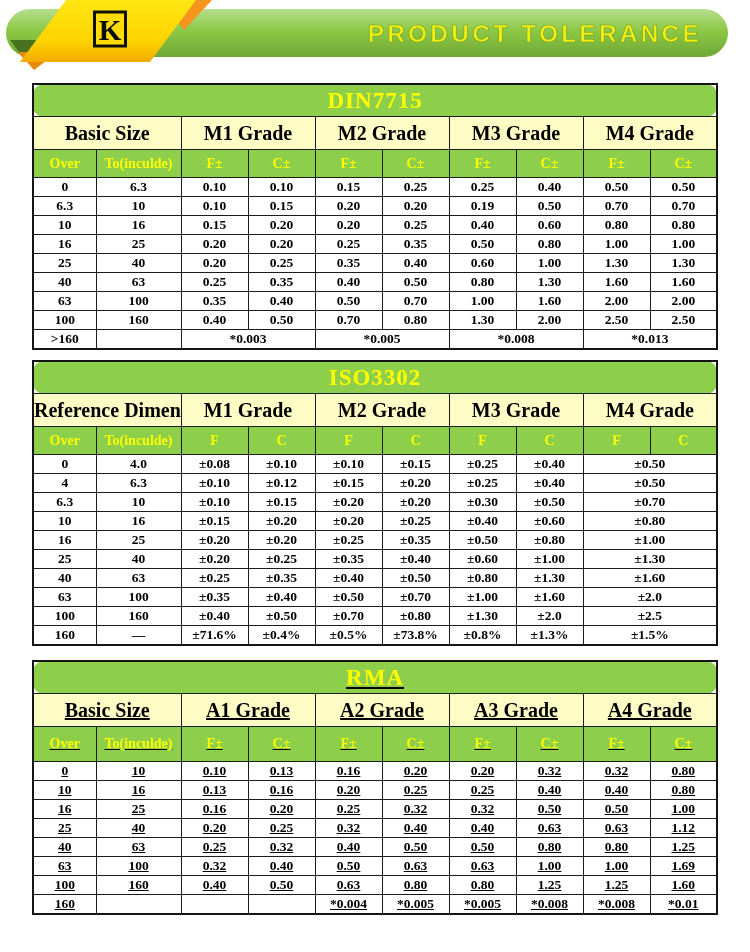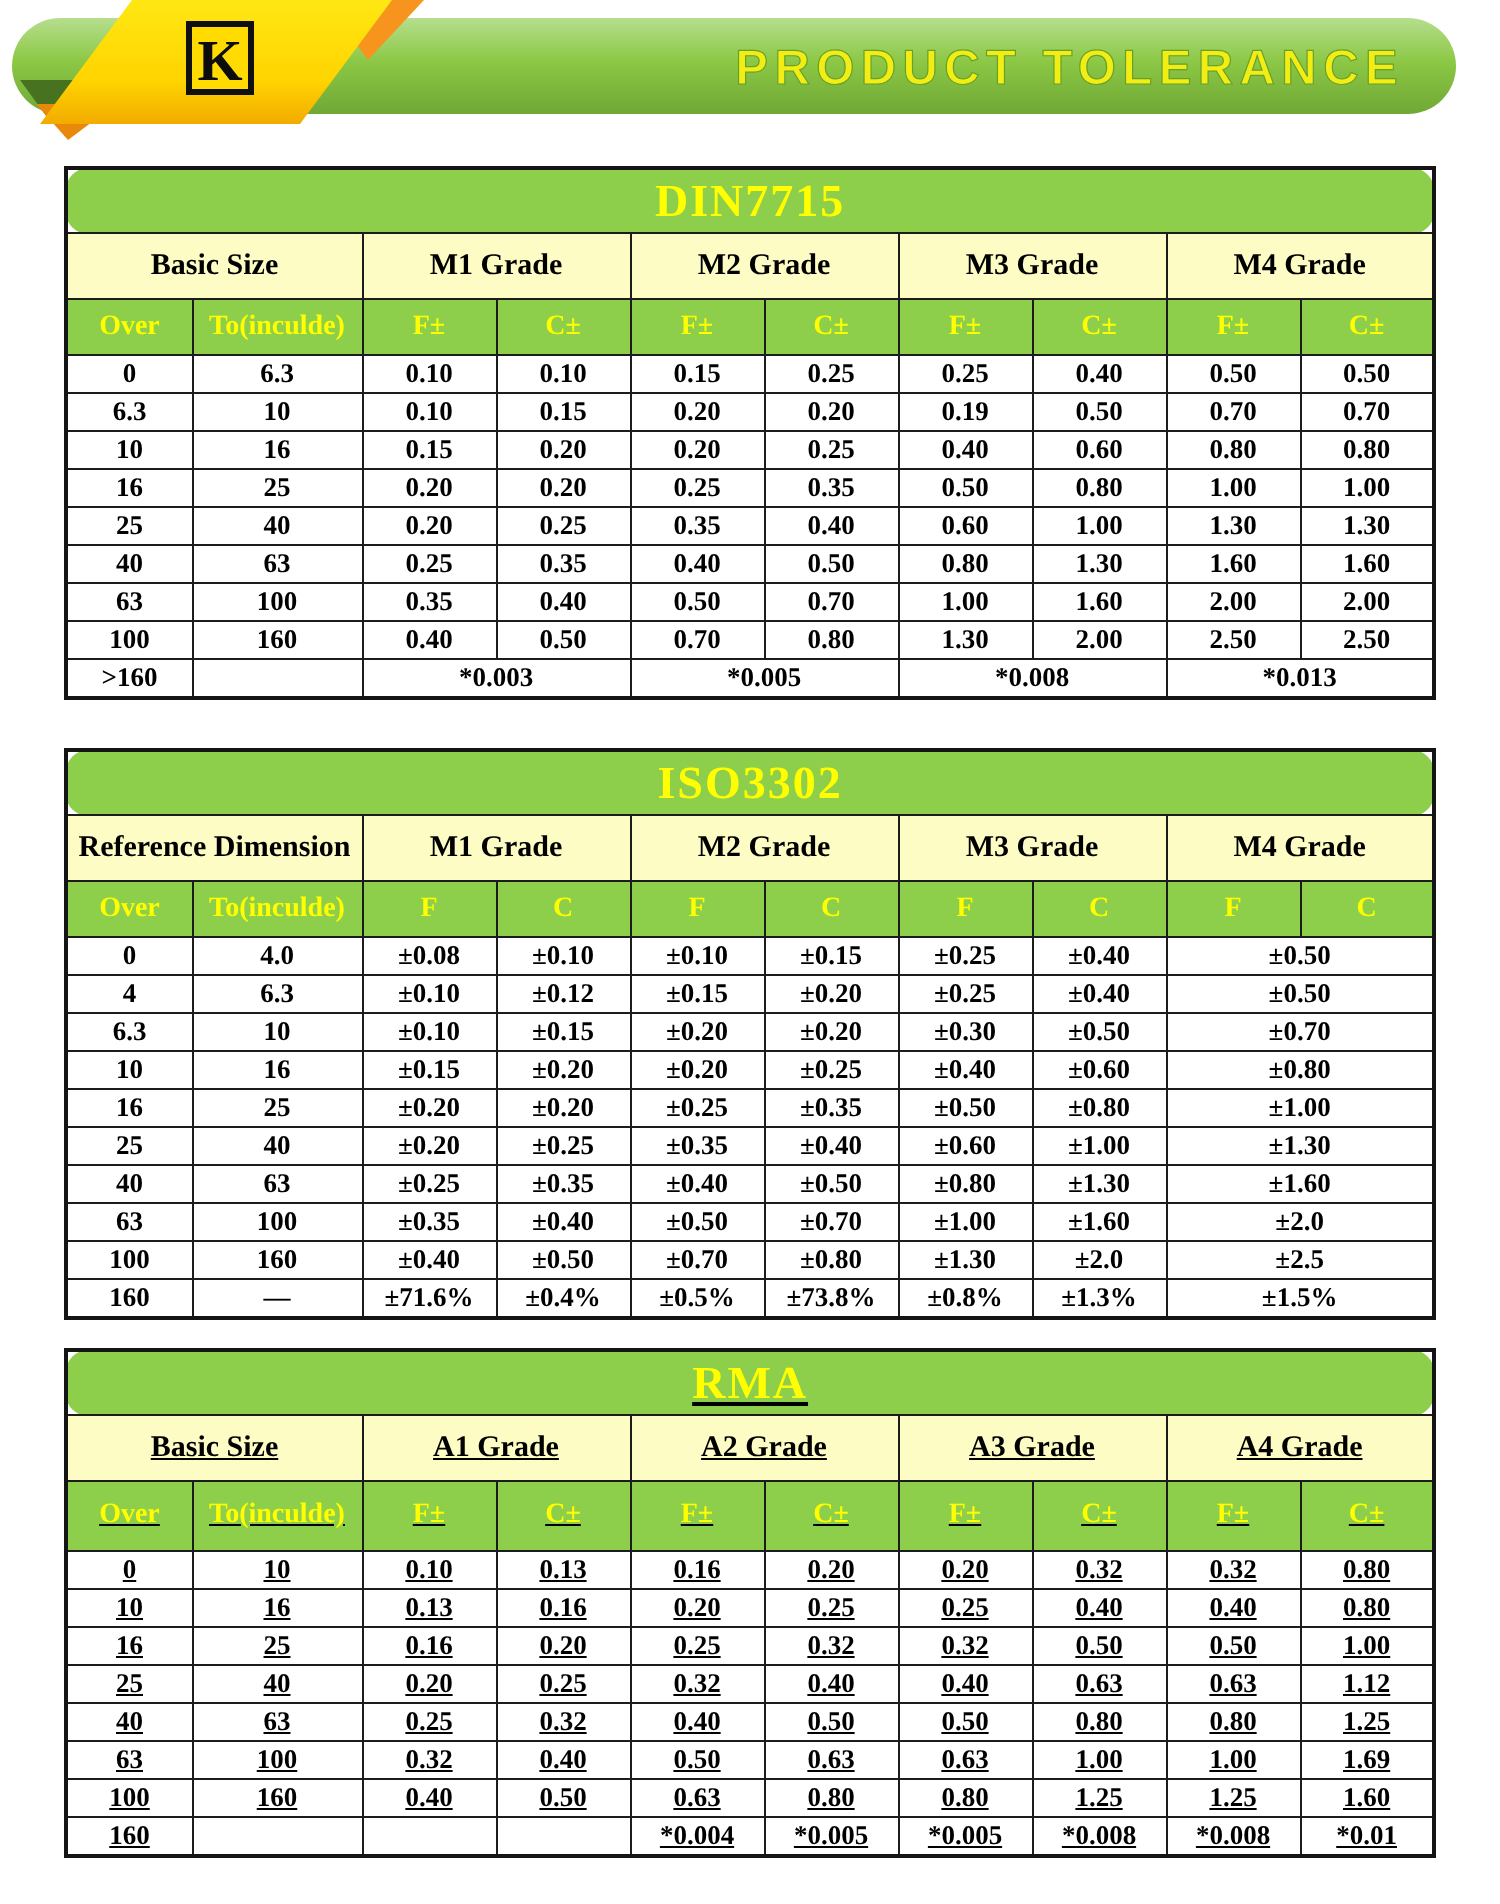--- a/index.html
+++ b/index.html
@@ -36,36 +36,36 @@
     background: var(--green);
     color: var(--yellow);
     font-size: 23px;
     height: 31px;
     letter-spacing: 1px;
     border-radius: 11px;
   }
   .row-grades th {
     background: var(--cream);
     color: #000000;
-    font-size: 15px;
+    font-size: 20px;
     height: 32px;
   }
   .row-sub th {
     background: var(--green);
     color: var(--yellow);
     font-size: 14px;
     height: 27px;
   }
   table.tol tbody td {
     font-size: 13.5px;
     color: #000000;
     height: 18px;
   }
   .t1 { margin-top: 11px; }
-  .t2 { margin-top: 24px; }
+  .t2 { margin-top: 10px; }
   .t3 { margin-top: 14px; text-decoration: underline; }
   .t3 .row-sub th { height: 34px; }
 </style>
 </head>
 <body>
 
 <div class="banner-wrap">
   <svg width="750" height="72" viewBox="0 0 750 72">
     <defs>
       <linearGradient id="gBanner" x1="0" y1="0" x2="0" y2="1">

